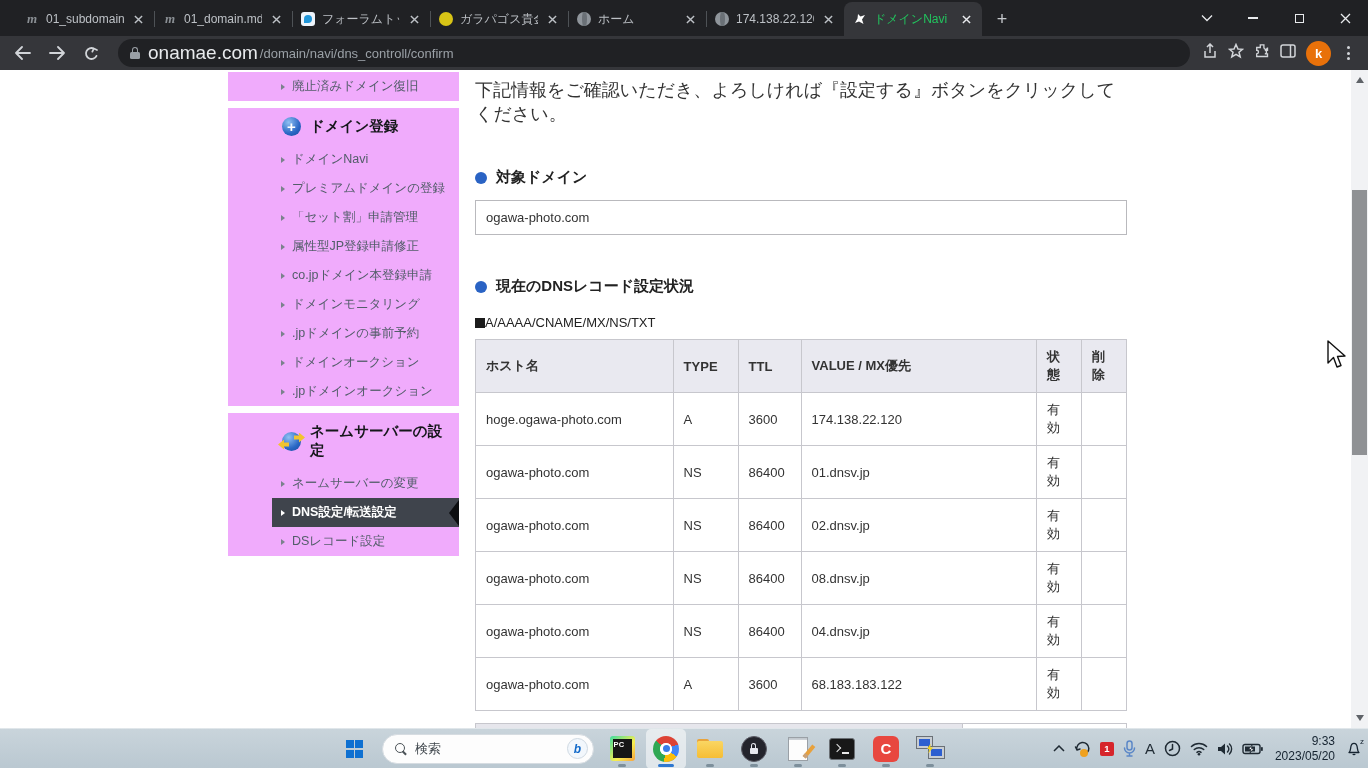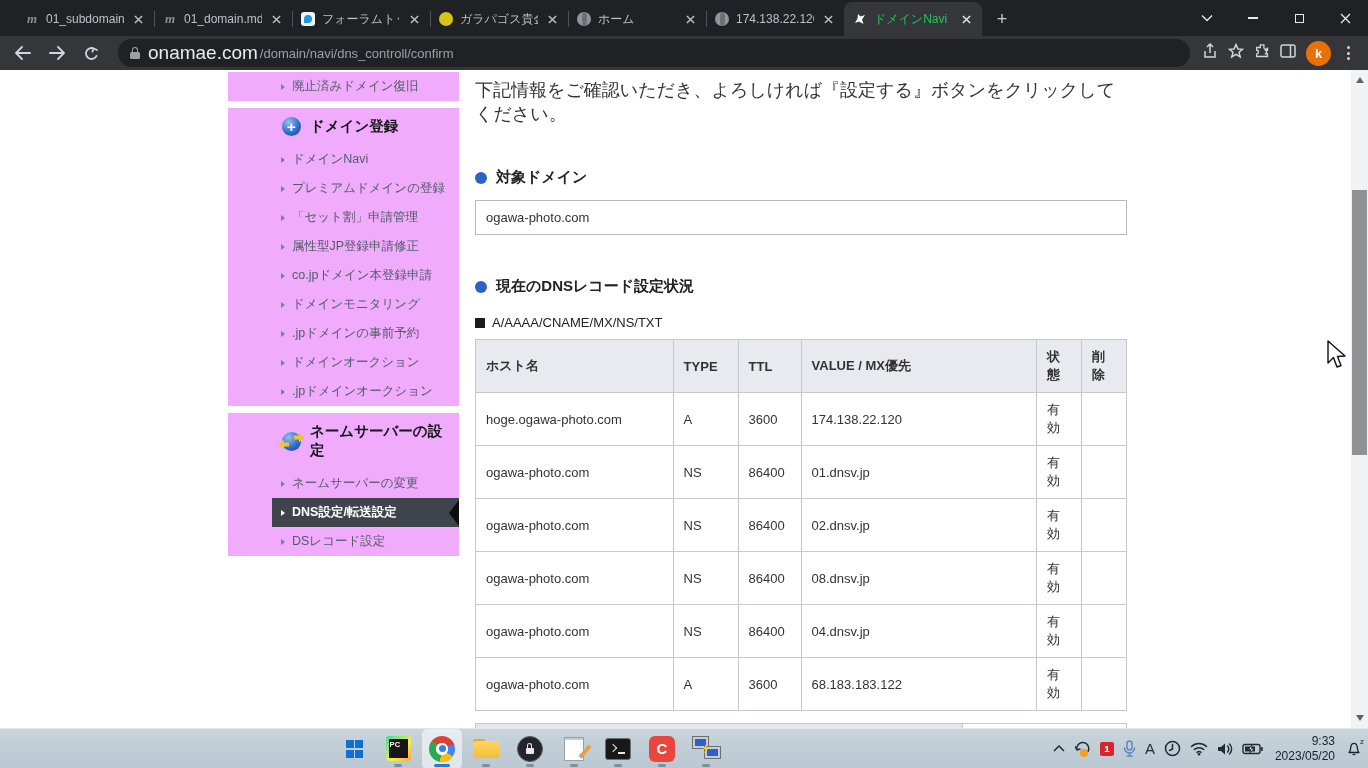--- a/index.html
+++ b/index.html
@@ -68,21 +68,21 @@
   .sphere.transfer::before { content:""; position:absolute; left:-3px; bottom:-2px; width:9px; height:9px; background:#46b84e; clip-path:polygon(100% 35%,40% 35%,40% 0,0 50%,40% 100%,40% 65%,100% 65%); }
   .sphere.ns::after { content:""; position:absolute; left:-4px; top:8px; width:11px; height:10px; background:#f2c330; clip-path:polygon(0 50%,55% 0,55% 30%,100% 30%,100% 70%,55% 70%,55% 100%); }
   .sphere.ns::before { content:""; position:absolute; right:-4px; top:1px; width:11px; height:10px; background:#f2c330; clip-path:polygon(100% 50%,45% 0,45% 30%,0 30%,0 70%,45% 70%,45% 100%); z-index:1; }
 
   
   .content { position:absolute; left:475px; top:0; width:652px; }
   .intro { font-size:18px; color:#333; padding-top:8px; }
   .h-blue { display:flex; align-items:center; gap:9px; font-size:15px; font-weight:bold; color:#222; margin-top:42px; }
   .dot-blue { width:12px; height:12px; border-radius:50%; background:#2a63c4; flex:0 0 12px; }
   .domain-box { margin-top:13px; border:1px solid #b9b9bd; height:35px; display:flex; align-items:center; padding:0 10px; font-size:13px; color:#333; }
-  .rec-type { display:flex; align-items:center; gap:7px; margin-top:19px; font-size:13px; color:#222; }
+  .rec-type { display:flex; align-items:center; margin-top:19px; font-size:13px; color:#222; }
   .sq-black { width:10px; height:10px; background:#1c1c1c; flex:0 0 10px; }
   table.dns { border-collapse:collapse; width:652px; margin-top:9px; }
   table.dns th, table.dns td { border:1px solid #c7c7cd; font-size:13px; color:#333; padding:8px 10px; text-align:left; height:34px; }
   table.dns th { background:#e9e9f0; font-weight:bold; }
   .ns-strip { display:flex; margin-top:12px; border:1px solid #c7c7cd; }
   .ns-strip .lab { flex:0 0 487px; background:#e6e6ec; padding:9px 26px; font-size:13px; font-weight:bold; color:#333; border-right:1px solid #c7c7cd; }
   .ns-strip .val { flex:1; background:#fff; padding:9px 12px; font-size:13px; color:#333; }
 
   
   .scrollbar { position:absolute; right:0; top:0; width:17px; height:658px; background:#f1f2f4; }
@@ -458,20 +458,25 @@
   <div class="taskbar">
     <div class="tb-center">
       <div class="tk-btn">
           <span class="win-logo">
             <i></i>
             <i></i>
             <i></i>
             <i></i>
           </span>
         </div>
+      <div class="search-pill">
+        <span class="mag"></span>
+        <span class="ph">検索</span>
+        <span class="bing">b</span>
+      </div>
       <div class="tk-btn running">
           <span class="ic-pycharm">
             <span class="inner">PC</span>
           </span>
         </div>
       <div class="tk-btn chrome-active">
           <span class="ic-chrome">
             <span class="core"></span>
           </span>
         </div>

